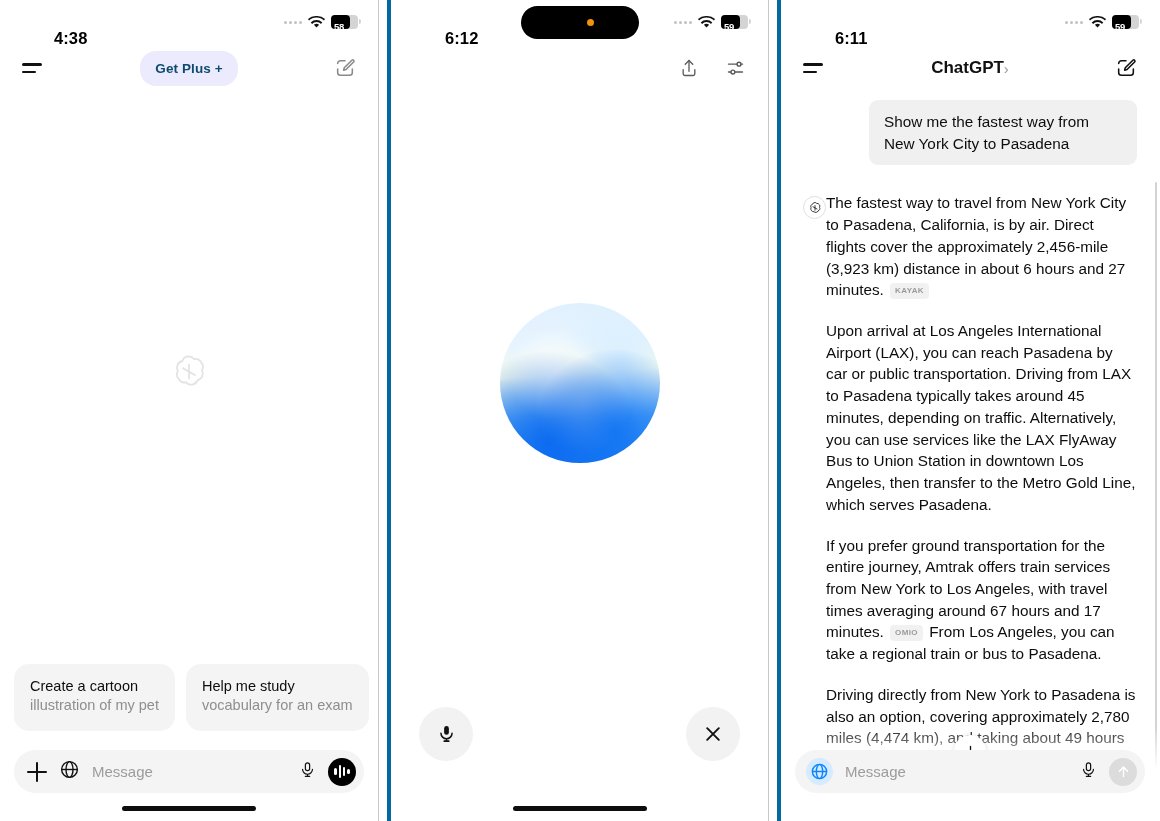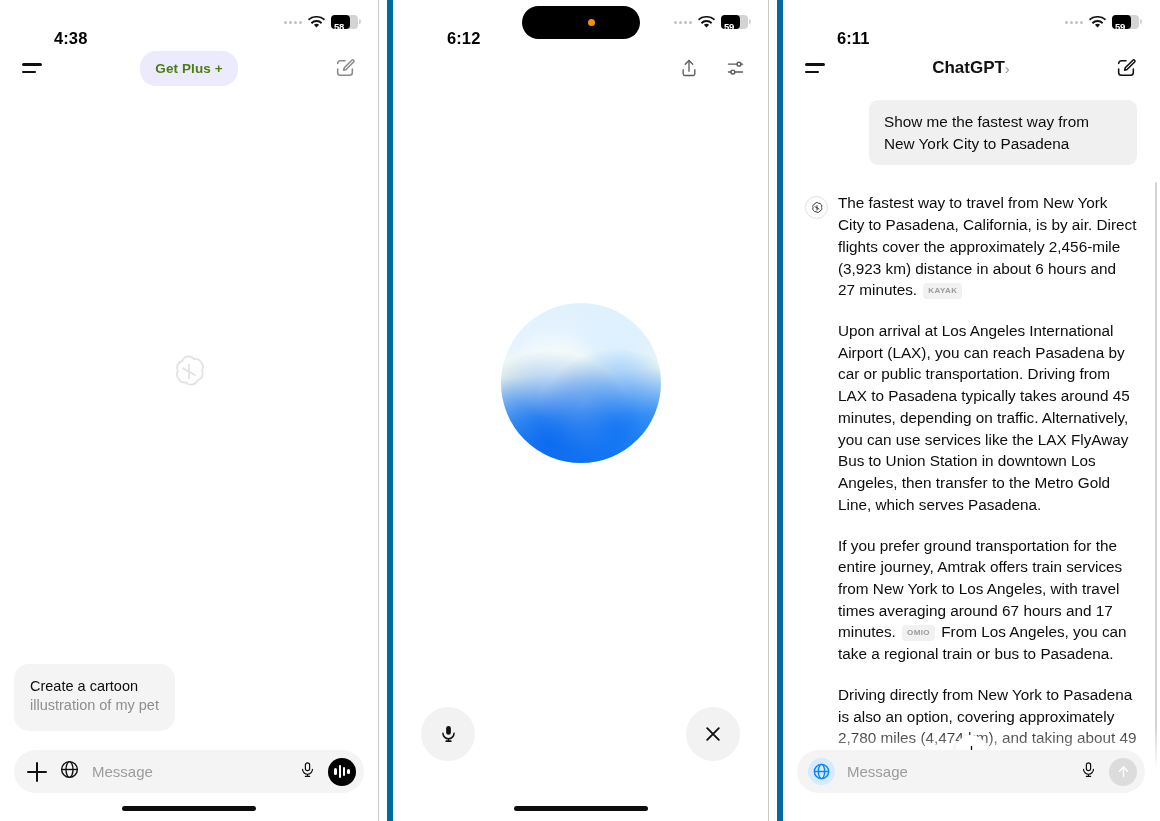--- a/index.html
+++ b/index.html
@@ -9,21 +9,21 @@
     font-family: "Liberation Sans", sans-serif;
     overflow: hidden;
   }
   .stage { position: relative; width: 1160px; height: 821px; background:#fff; display:flex; }
 
   .phone {
     position: relative;
     background: #ffffff;
     height: 821px;
     overflow: hidden;
-    border-left: 6px solid #0369a1;
+    border-left: 4px solid #0369a1;
     border-right: 1px solid #c9c9c9;
     flex: 0 0 auto;
   }
   .phone.p1 { width: 379px; border-left: none; }
   .gap { flex: 0 0 8px; background:#fff; }
   .phone.p2 { width: 382px; }
   .phone.p3 { width: 382px; border-right: none; }
 
   
   .statusbar {
@@ -77,21 +77,21 @@
     padding: 0 22px; position:relative;
   }
   .icon-btn { background:none; border:none; cursor:pointer; display:flex; align-items:center; justify-content:center; padding:0; }
 
   .hamburger { width:22px; height:14px; display:flex; flex-direction:column; justify-content:center; gap:5px; }
   .hamburger span { display:block; height:2.4px; background:#111; border-radius:2px; }
   .hamburger span:nth-child(1){ width:20px; }
   .hamburger span:nth-child(2){ width:14px; }
 
   .getplus {
-    background:#eceafd; color:#4d7c0f; border:none; border-radius:16px;
+    background:#eceafd; color:#0c4a6e; border:none; border-radius:16px;
     font-size:13.5px; font-weight:700; padding:10px 15px; cursor:pointer;
     font-family:"Liberation Sans", sans-serif; letter-spacing:.1px;
   }
   .navtitle { font-size:17px; font-weight:700; color:#111; display:flex; align-items:center; }
   .navtitle .chev { color:#9a9a9a; font-size:15px; font-weight:400; }
 
   
   .p1-body { position:relative; height: calc(821px - 44px - 48px); }
   .center-logo {
     position:absolute; left:50%; top: 282px; transform:translate(-50%,-50%);
@@ -156,21 +156,21 @@
   }
 
   
   .p3-body { position:relative; height: calc(821px - 44px - 48px); overflow:hidden; }
   .scrollarea { padding: 8px 22px 0 22px; position:relative; }
   .user-row { display:flex; justify-content:flex-end; margin-bottom:27px; }
   .user-bubble {
     background:#f0f0f0; border-radius:9px; padding:11px 15px;
     font-size:15.3px; line-height:1.42; color:#0d0d0d; max-width:268px;
   }
-  .ai-row { display:flex; gap:10px; align-items:flex-start; }
+  .ai-row { display:flex; align-items:flex-start; }
   .ai-avatar {
     width:23px; height:23px; border-radius:50%; border:1px solid #e0e0e0;
     display:flex; align-items:center; justify-content:center; flex:0 0 auto; margin-top:4px;
   }
   .ai-text { font-size:15.3px; line-height:1.42; color:#0d0d0d; }
   .ai-text p { margin-bottom:19px; }
   .cite {
     display:inline-block; background:#f1f1f1; border-radius:4px;
     font-size:8px; color:#9b9b9b; padding:2px 5px; letter-spacing:.4px;
     vertical-align:2px; margin:0 2px; font-weight:600;
@@ -258,20 +258,24 @@
         <svg width="40" height="40" viewBox="0 0 24 24" fill="none" stroke="#7a7a7a" stroke-width="1.1">
           <path d="M11.9 2.6a4.1 4.1 0 0 0-3.9 2.8 4.1 4.1 0 0 0-2.7 6 4.1 4.1 0 0 0 .5 4.8 4.1 4.1 0 0 0 4.4 2 4.1 4.1 0 0 0 6.9-1.2 4.1 4.1 0 0 0 2.7-6 4.1 4.1 0 0 0-.5-4.8 4.1 4.1 0 0 0-4.4-2 4.1 4.1 0 0 0-3-1.6Z"></path>
           <path d="M12 7.2v4.6l4 2.3M8 9.5l4 2.3v4.6"></path>
         </svg>
       </div>
 
       <div class="chips">
         <div class="chip">
           <div class="t1">Create a cartoon</div>
           <div class="t2">illustration of my pet</div>
+        </div>
+        <div class="chip">
+          <div class="t1">Help me study</div>
+          <div class="t2">vocabulary for an exam</div>
         </div>
 
       </div>
 
       <div class="composer">
         <span class="plus"></span>
         <span>
           <svg width="21" height="21" viewBox="0 0 24 24" fill="none" stroke="#111" stroke-width="1.6">
               <circle cx="12" cy="12" r="9"></circle>
               <ellipse cx="12" cy="12" rx="4" ry="9"></ellipse>

